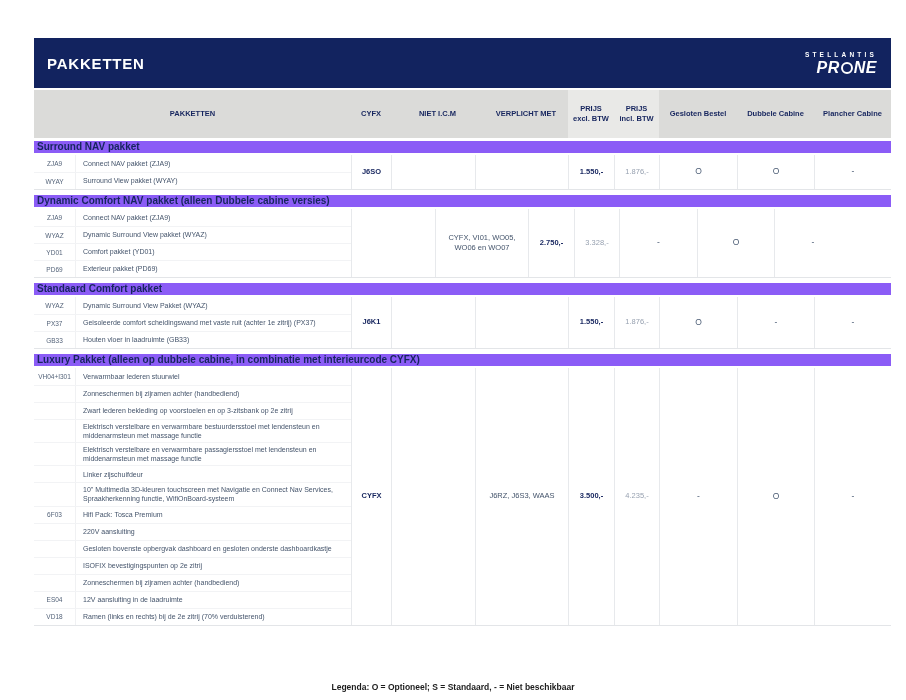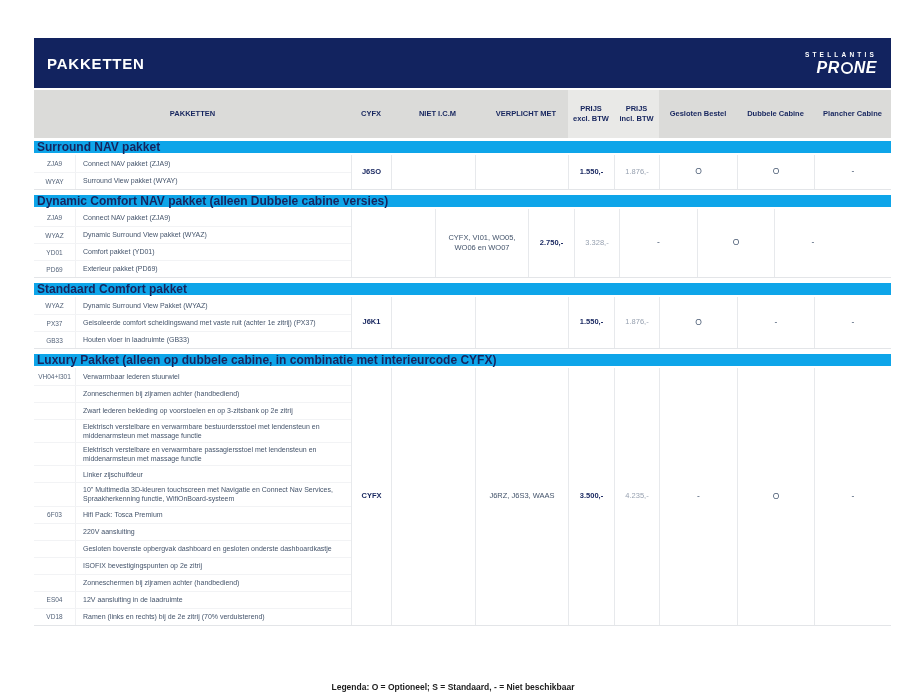--- a/index.html
+++ b/index.html
@@ -24,21 +24,21 @@
   .hc-niet { width:93px; }
   .hc-pexcl { width:46px; background:#e9e9e7; }
   .hc-pincl { width:45px; background:#e9e9e7; }
   .hc-gesloten { width:78px; }
   .hc-dubbele { width:77px; }
   .hc-plancher { width:77px; }
 
   
   .section { margin-top:5px; }
   .section-first { margin-top:3px; }
-  .section-bar { height:12px; line-height:12px; background:#0ea5e9; font-size:12px; font-weight:bold; color:#16255e; padding-left:3px; }
+  .section-bar { height:12px; line-height:12px; background:#8b5cf6; font-size:10px; font-weight:bold; color:#16255e; padding-left:3px; }
   .section-body { margin-top:2px; display:flex; background:#ffffff; border-bottom:1px solid #e3e5e8; }
 
   .items { width:317px; }
   .item { display:flex; min-height:17px; align-items:center; }
   .item + .item { border-top:1px solid #f2f3f5; }
   .icode { width:41px; font-size:6.5px; color:#55647a; text-align:center; padding:2px 1px; }
   .idesc { width:276px; font-size:7px; color:#44546b; padding:2px 3px 2px 7px; border-left:1px solid #f0f1f3; line-height:1.3; align-self:stretch; display:flex; align-items:center; }
 
   .mcell { border-left:1px solid #e7e9ec; display:flex; align-items:center; justify-content:center; text-align:center; font-size:7.5px; color:#44546b; line-height:1.35; padding:0 9px; }
   .mc-code { width:40px; font-weight:bold; color:#16255e; }

